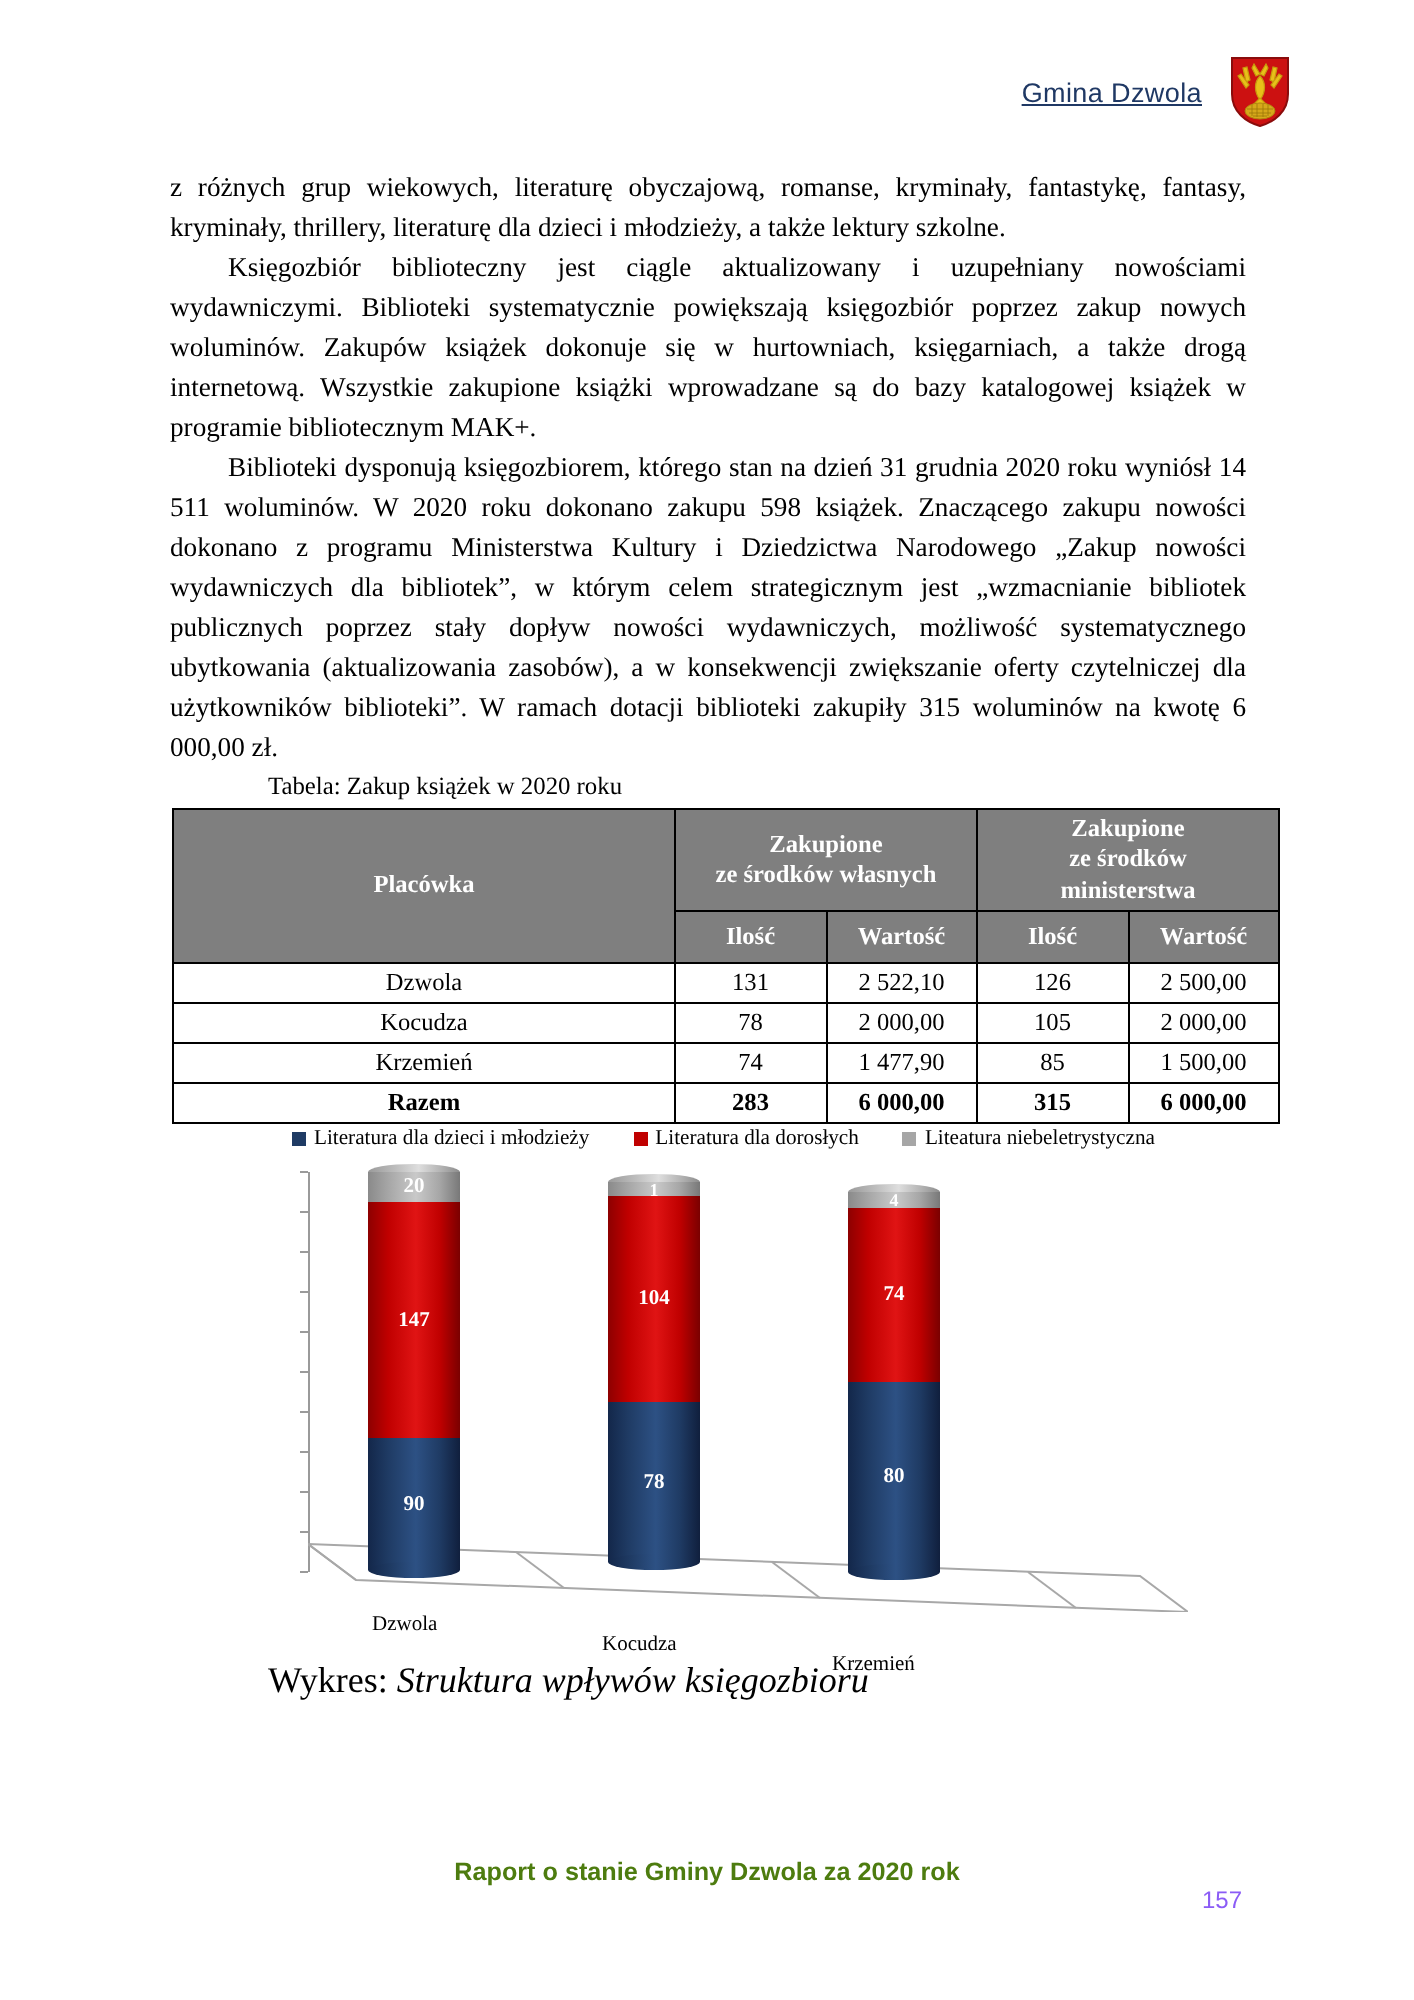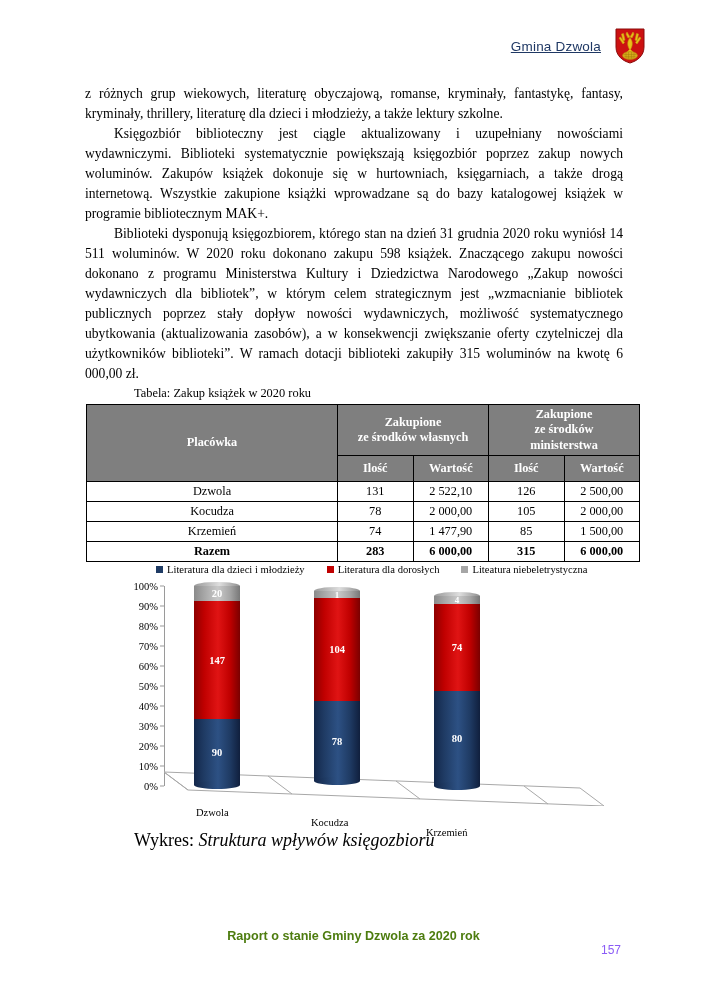--- a/index.html
+++ b/index.html
@@ -92,21 +92,21 @@
   th.sub { height: 21px; }
   td.lbl { width: 246px; }
   td.num-q { width: 63px; }
   td.num-v { width: 83px; }
   tbody tr { height: 20px; }
   tr.total td { font-weight: bold; }
 
   
   #chart {
     position: absolute;
-    left: 96px;
+    left: 86px;
     top: 560px;
     width: 537px;
     height: 268px;
   }
   #legend {
     position: absolute;
     left: 60px;
     top: 4px;
     display: flex;
     gap: 22px;
@@ -351,33 +351,20 @@
       <span>Literatura dla dorosłych</span>
     </span>
     <span class="legend-item">
       <span class="legend-swatch sw-gray"></span>
       <span>Liteatura niebeletrystyczna</span>
     </span>
   </div>
 
   <div id="plot">
 
-    <div id="yaxis-labels">
-      <span class="ylabel" style="top:0px;">100%</span>
-      <span class="ylabel" style="top:20px;">90%</span>
-      <span class="ylabel" style="top:40px;">80%</span>
-      <span class="ylabel" style="top:60px;">70%</span>
-      <span class="ylabel" style="top:80px;">60%</span>
-      <span class="ylabel" style="top:100px;">50%</span>
-      <span class="ylabel" style="top:120px;">40%</span>
-      <span class="ylabel" style="top:140px;">30%</span>
-      <span class="ylabel" style="top:160px;">20%</span>
-      <span class="ylabel" style="top:180px;">10%</span>
-      <span class="ylabel" style="top:200px;">0%</span>
-    </div>
 
     <div class="tickmark" style="top:0px;"></div>
     <div class="tickmark" style="top:20px;"></div>
     <div class="tickmark" style="top:40px;"></div>
     <div class="tickmark" style="top:60px;"></div>
     <div class="tickmark" style="top:80px;"></div>
     <div class="tickmark" style="top:100px;"></div>
     <div class="tickmark" style="top:120px;"></div>
     <div class="tickmark" style="top:140px;"></div>
     <div class="tickmark" style="top:160px;"></div>

